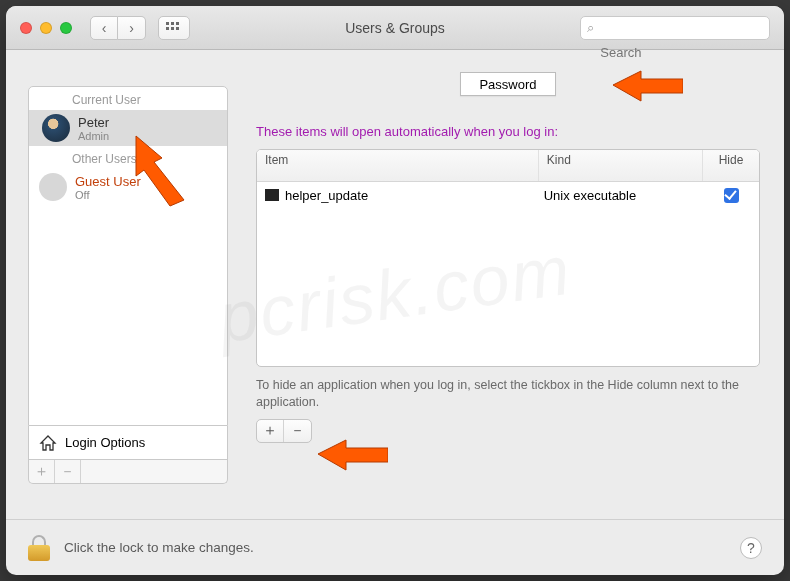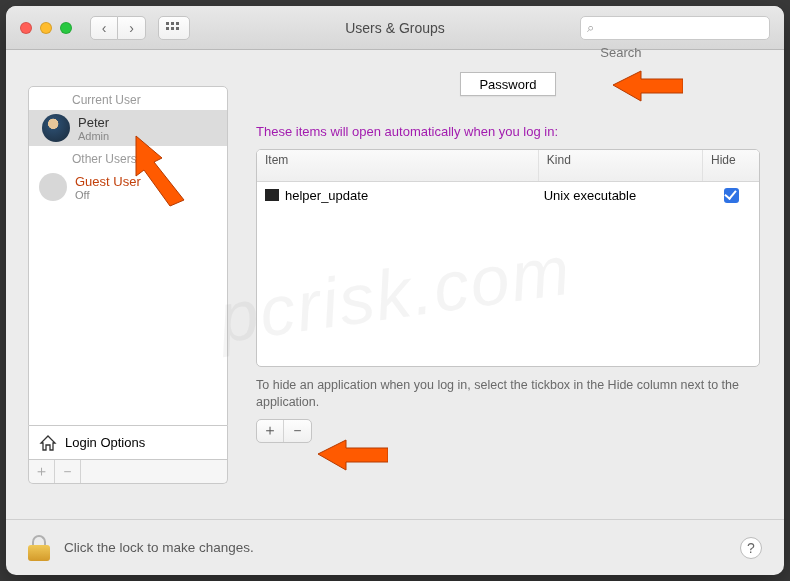--- a/index.html
+++ b/index.html
@@ -30,21 +30,21 @@
   .pmrow { border:1px solid #c9c9c9; border-top:none; background:#f6f6f6; height:24px; display:flex; border-radius:0 0 5px 5px;}
   .pmbtn { width:26px; display:flex; align-items:center; justify-content:center; border-right:1px solid #d3d3d3; color:#aaa; font-size:15px;}
   .main { flex:1; padding:22px 24px 0 28px; display:flex; flex-direction:column;}
   .seg { align-self:center; display:flex; border:1px solid #bcbcbc; border-radius:0; overflow:hidden; height:24px; box-shadow:0 1px 1px rgba(0,0,0,.05);}
   .segbtn { padding:0 18px; font-size:13px; display:flex; align-items:center; background:#fff;}
   .segbtn.active { background:#2f72e4; color:#fff;}
   .desc { margin-top:28px; font-size:13px; color:#a21caf;}
   .table { margin-top:10px; border:1px solid #c5c5c5; background:#fff; border-radius:5px; height:218px; display:flex; flex-direction:column; overflow:hidden;}
   .thead { display:flex; background:linear-gradient(#fafafa,#efefef); border-bottom:1px solid #d6d6d6; height:32px; font-size:12px; color:#555;}
   .th { padding:3px 8px; border-right:1px solid #e1e1e1;}
-  .th.item{flex:1.8;} .th.kind{flex:1;} .th.hide{width:56px; border-right:none;}
+  .th.item{flex:1.8;} .th.kind{flex:1;} .th.hide{width:56px; border-right:none;text-align:center;}
   .trow { display:flex; height:26px; align-items:center; font-size:13px;gap:12px;}
   .td.item{flex:1.8; padding:0 8px; display:flex; align-items:center; gap:6px;}
   .td.kind{flex:1; padding:0 8px;}
   .td.hide{width:56px; display:flex; justify-content:center;}
   .exe { width:14px; height:12px; background:#222; display:inline-block;}
   .chk { width:15px; height:15px; border-radius:3px; background:#2f72e4; position:relative;}
   .chk::after{content:""; position:absolute; left:3px; top:0px; width:5px; height:9px; border:solid #fff; border-width:0 2px 2px 0; transform:rotate(40deg);}
   .hint { font-size:12.5px; color:#6a6a6a; margin-top:10px; line-height:1.35; max-width:490px;}
   .pmrow2 { margin-top:8px; display:flex; width:56px; border:1px solid #c5c5c5; border-radius:5px; background:linear-gradient(#fdfdfd,#f0f0f0); height:24px;}
   .pmrow2 .pmbtn{color:#555; width:28px;}

